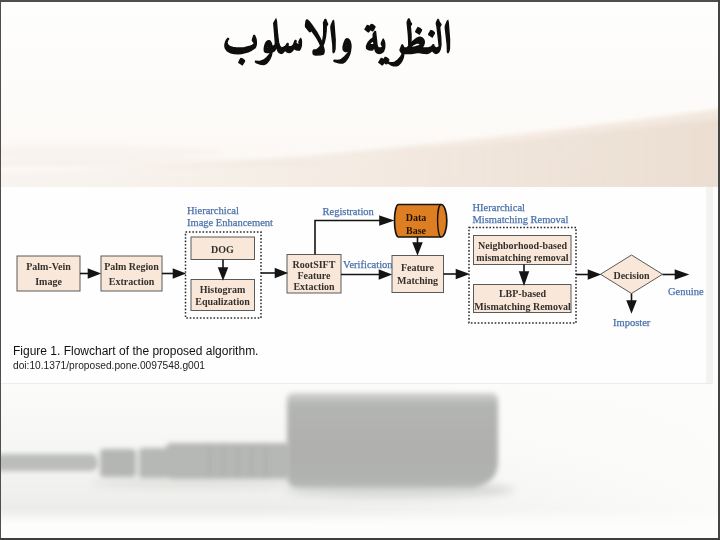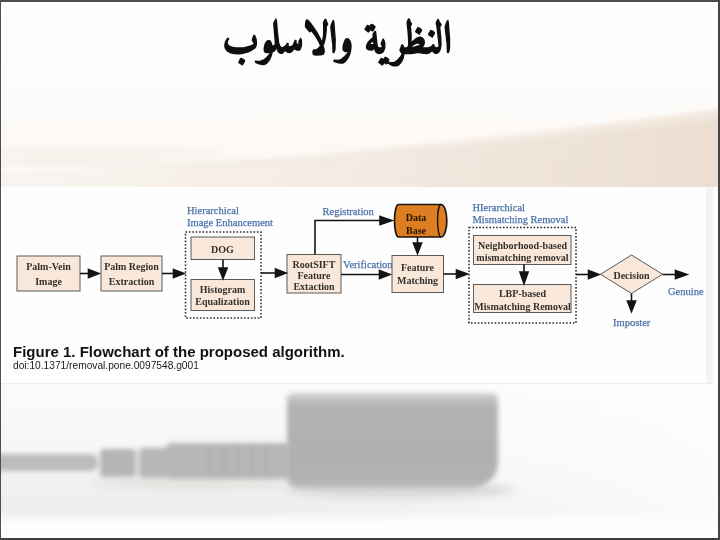--- a/index.html
+++ b/index.html
@@ -115,22 +115,22 @@
   <text x="322.5" y="27.5">Registration</text>
   <text x="343" y="81">Verification</text>
   <text x="472.5" y="23.5">HIerarchical</text>
   <text x="472.5" y="36">Mismatching Removal</text>
   <text x="668" y="107.5">Genuine</text>
   <text x="613" y="139">Imposter</text>
 </g>
 
 </svg>
 
-<div style="position:absolute;left:13px;top:345px;color:#111;font-size:15px;font-weight:bold;line-height:13px;">Figure 1. Flowchart of the proposed algorithm.</div>
-<div style="position:absolute;left:13px;top:360px;color:#222;font-size:10.2px;line-height:12px;">doi:10.1371/removal.pone.0097548.g001</div>
+<div style="position:absolute;left:13px;top:345px;color:#111;font-size:12px;font-weight:normal;line-height:13px;">Figure 1. Flowchart of the proposed algorithm.</div>
+<div style="position:absolute;left:13px;top:360px;color:#222;font-size:10.2px;line-height:12px;">doi:10.1371/proposed.pone.0097548.g001</div>
 
 <div style="position:absolute;left:0;top:383px;width:713px;height:1px;background:#ececea;"></div>
 <div style="position:absolute;left:0;top:384px;width:720px;height:144px;background:linear-gradient(to bottom,#fbfbfa 0%,#f6f6f5 45%,#efefed 78%,#eaebe9 90%,#f1f1ef 97%,#fbfbfa 100%);"></div>
 <div style="position:absolute;left:0;top:384px;width:720px;height:144px;background:linear-gradient(to right,rgba(253,253,252,0) 35%,rgba(253,253,252,0.5) 70%,rgba(253,253,252,0.85) 100%);"></div>
 <div style="position:absolute;left:0;top:508px;width:720px;height:20px;background:linear-gradient(to bottom,rgba(253,253,252,0),#fdfdfc 85%);"></div>
 <svg width="720" height="156" style="position:absolute;left:0;top:384px">
   <defs>
     <filter id="blur2" x="-20%" y="-20%" width="140%" height="140%">
         <feGaussianBlur stdDeviation="2.4"></feGaussianBlur>
       </filter>

